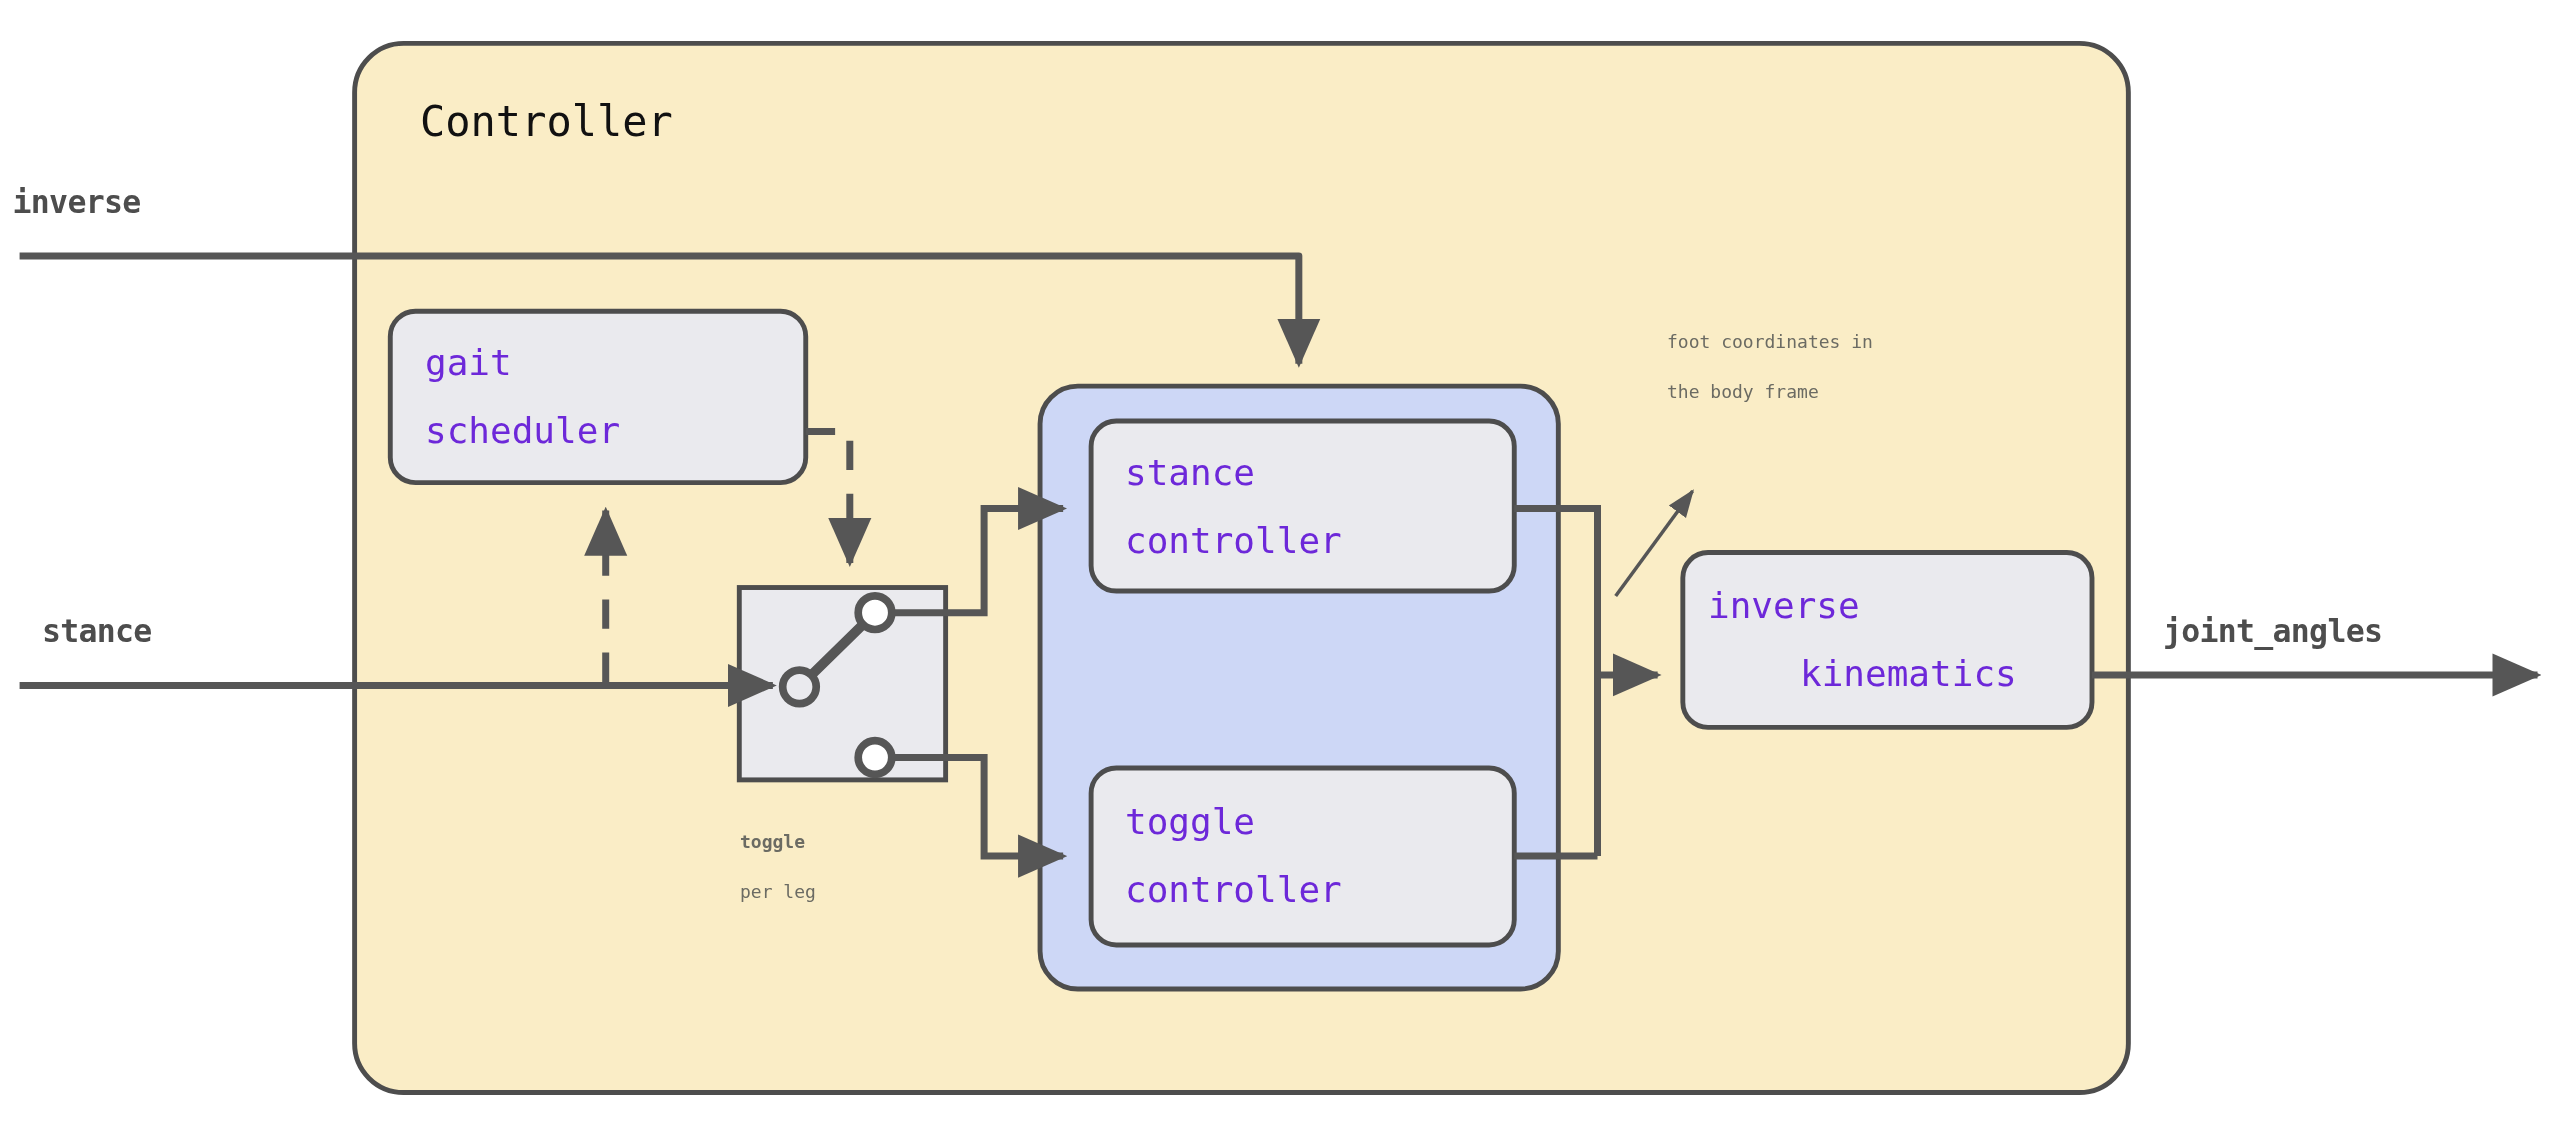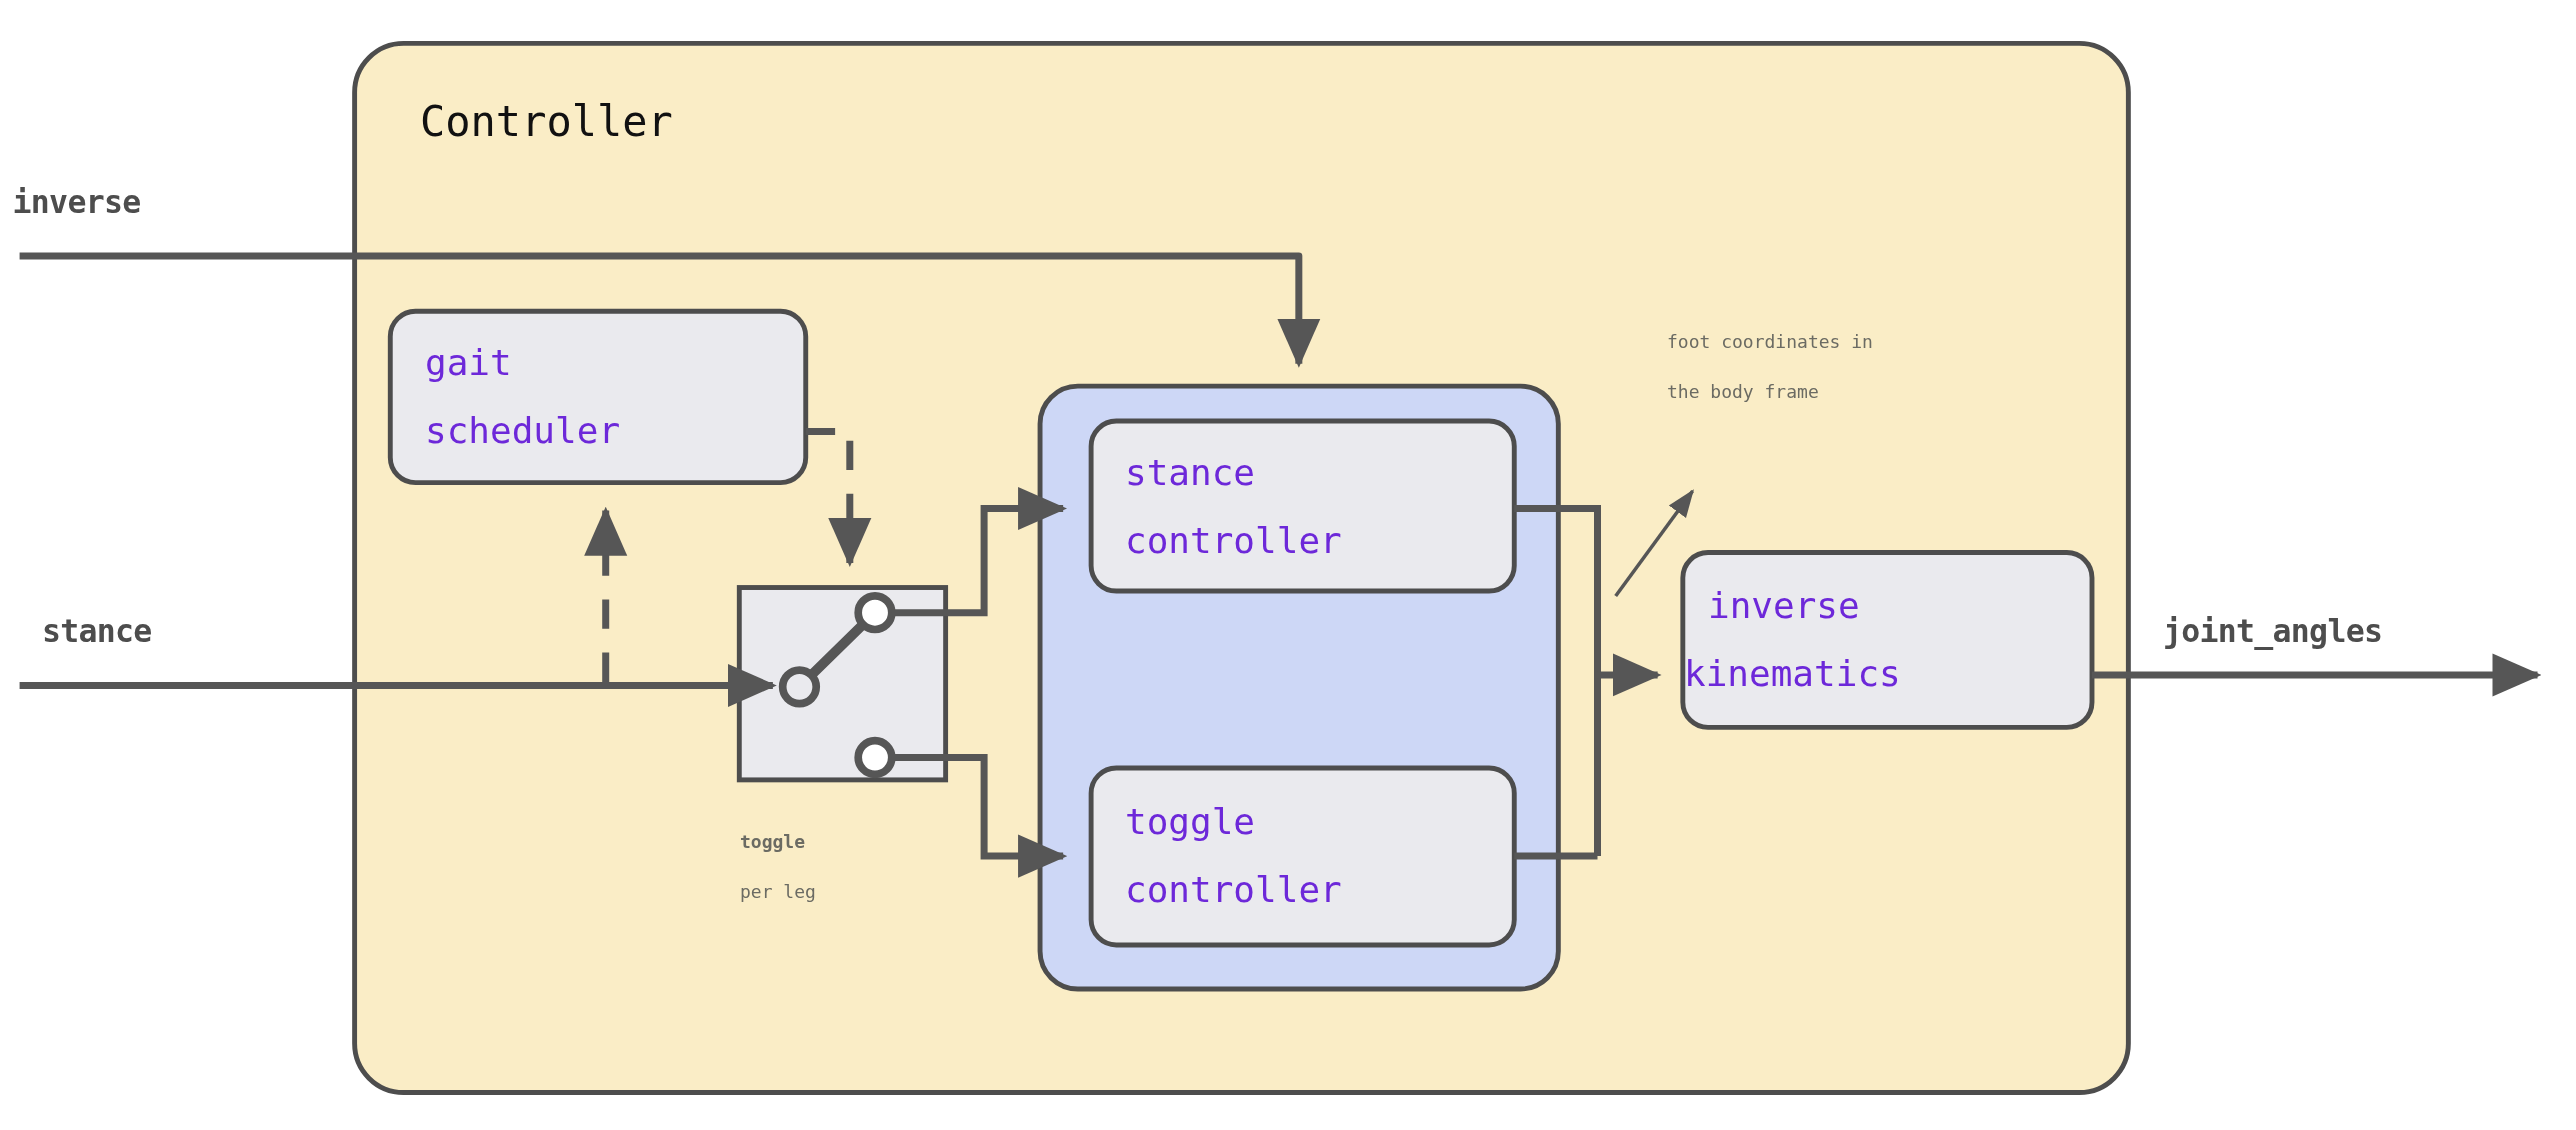--- a/index.html
+++ b/index.html
@@ -85,21 +85,21 @@
   <div class="lbl box-label" style="left:425px;top:343px;">gait</div>
   <div class="lbl box-label" style="left:425px;top:411px;">scheduler</div>
 
   <div class="lbl box-label" style="left:1125px;top:453px;">stance</div>
   <div class="lbl box-label" style="left:1125px;top:521px;">controller</div>
 
   <div class="lbl box-label" style="left:1125px;top:802px;">toggle</div>
   <div class="lbl box-label" style="left:1125px;top:870px;">controller</div>
 
   <div class="lbl box-label" style="left:1708px;top:586px;">inverse</div>
-  <div class="lbl box-label" style="left:1684px;top:654px;text-align:center;">kinematics</div>
+  <div class="lbl box-label" style="left:1800px;top:654px;text-align:center;">kinematics</div>
 
   <div class="lbl note" style="left:740px;top:830px;font-weight:bold;">toggle</div>
   <div class="lbl note" style="left:740px;top:880px;">per leg</div>
 
   <div class="lbl note" style="left:1667px;top:330px;">foot coordinates in</div>
   <div class="lbl note" style="left:1667px;top:380px;">the body frame</div>
 
 </div>
 
 

